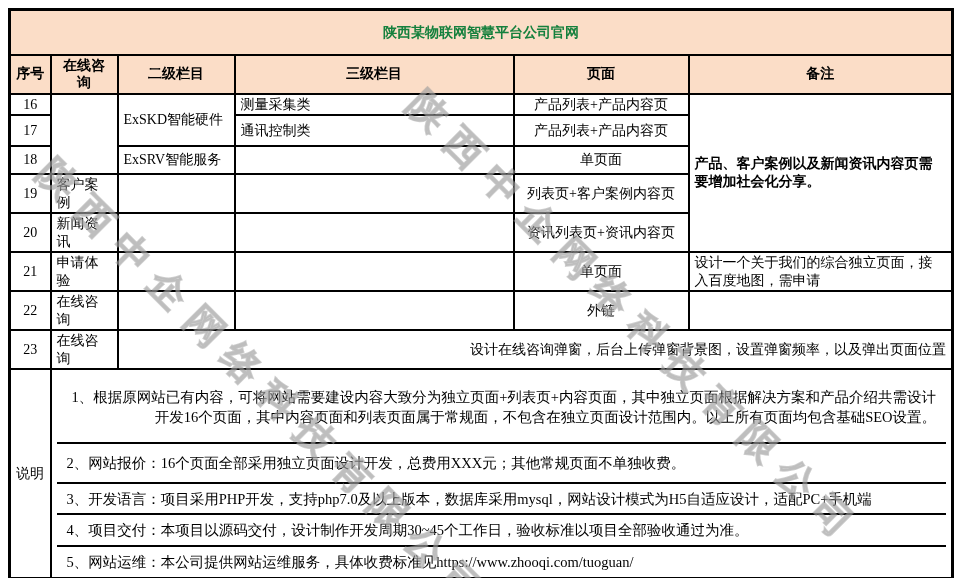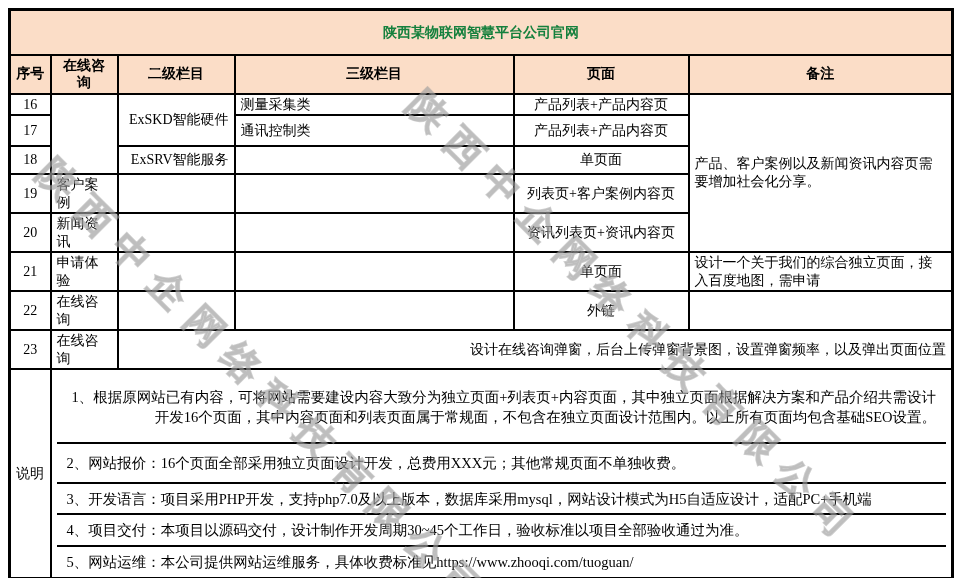--- a/index.html
+++ b/index.html
@@ -37,28 +37,29 @@
   }
   th.hdr {
     background:#fbddc7;
     font-size:14px;
     font-weight:bold;
     text-align:center;
     height:36px;
   }
   td.num { text-align:center; font-size:15px; }
   td.l1  { text-align:left; padding-left:7px;margin-top:32px; }
-  td.l2  { text-align:right; }
+  td.l2  { text-align:left; }
   td.l3  { text-align:left; padding-left:6px; }
   td.pg  { text-align:center; padding-left:4px;margin-left:36px; }
   td.remark-merged {
     vertical-align:top;
     padding:30px 6px 0 6px;
     line-height:21px;
     font-size:14.5px;
+    font-weight:bold;
   }
   td.note {
     font-size:13.5px;
     line-height:16px;
     padding:2px 4px;
   }
   td.row23-merged { text-align:right; font-size:14.5px; }
   td.shuoming-label {
     text-align:center;
     font-size:14px;

